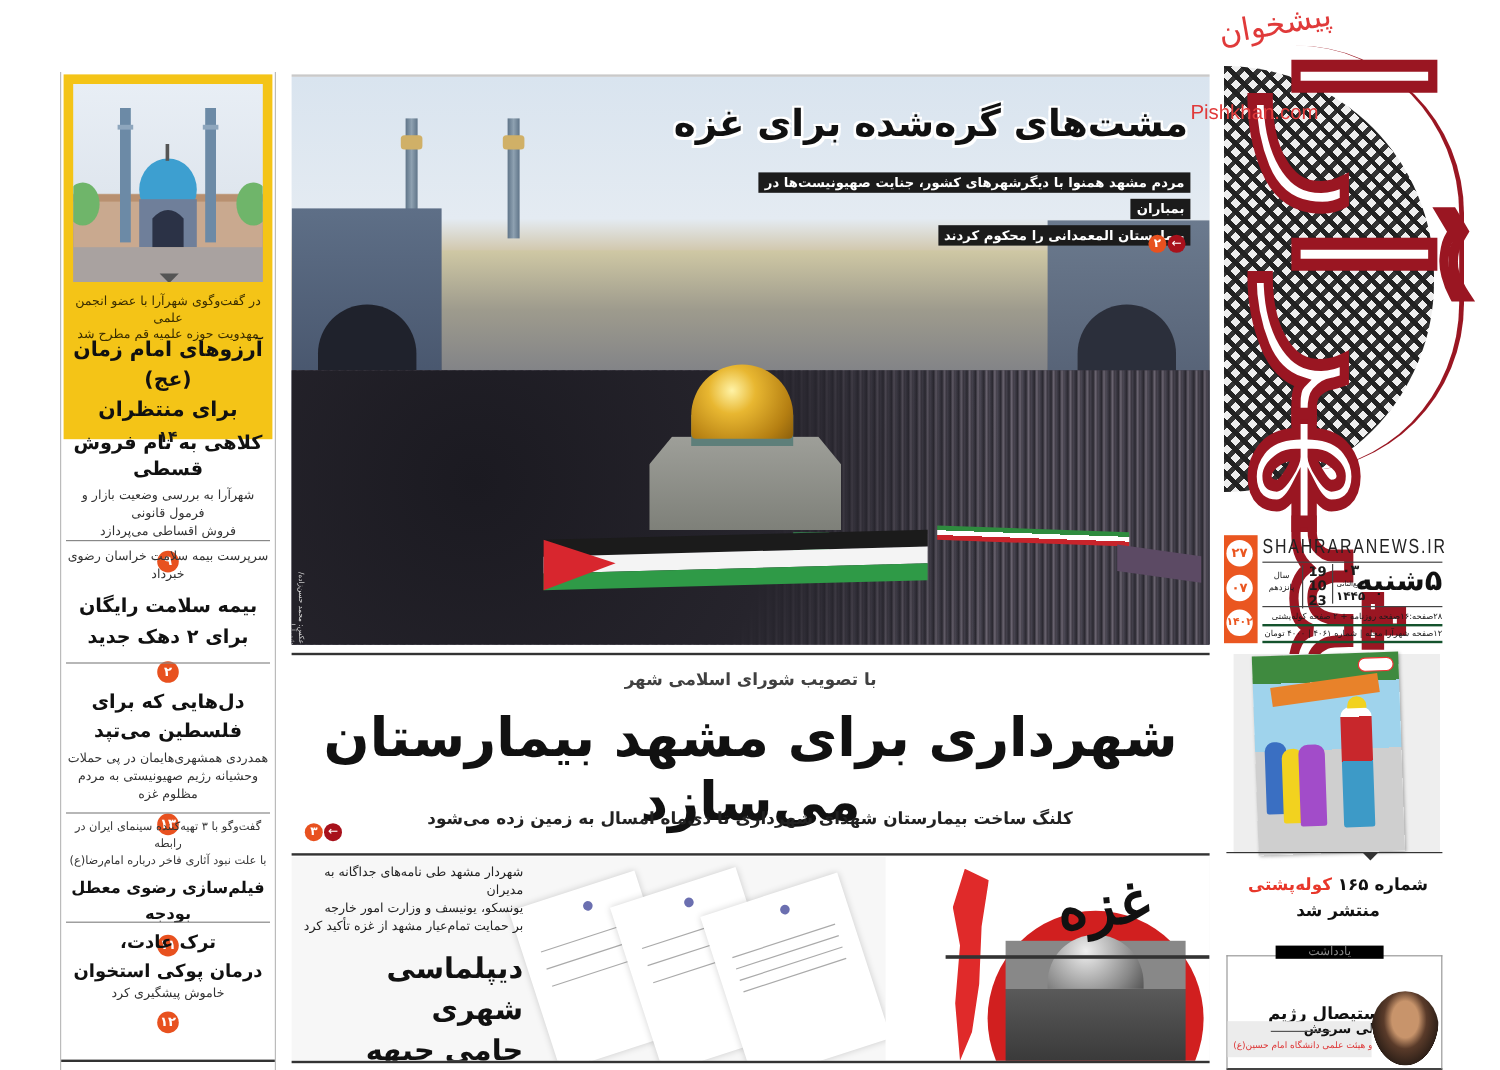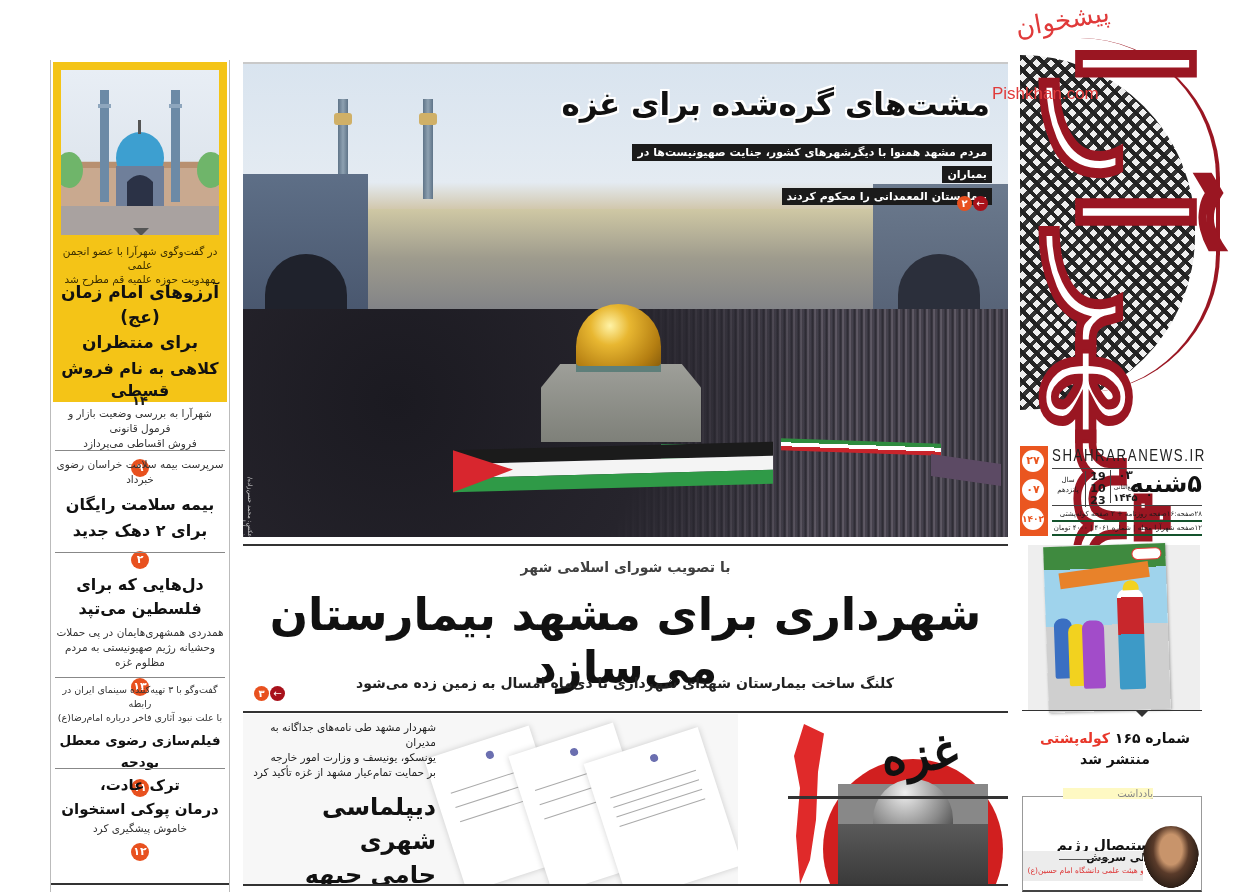--- a/index.html
+++ b/index.html
@@ -3,21 +3,21 @@
 <meta charset="utf-8">
 <style>
   * { box-sizing: border-box; margin: 0; padding: 0; }
   html, body { width: 1250px; height: 892px; background: #ffffff; overflow: hidden; }
   body { position: relative; font-family: "DejaVu Sans", sans-serif; color: #1a1a1a; direction: rtl; }
 
   .abs { position: absolute; }
 
   
   .left-col { left: 50px; top: 60px; width: 180px; height: 832px; border-left: 1px solid #bbb; border-right: 1px solid #bbb; }
-  .yellow-box { position: absolute; left: 2px; top: 2px; width: 174px; height: 340px; background: #f4c417; }
+  .yellow-box { position: absolute; left: 2px; top: 2px; width: 174px; height: 304px; background: #f4c417; }
   .mosque-img { position: absolute; left: 8px; top: 8px; width: 158px; height: 165px; overflow: hidden;
     background: linear-gradient(180deg, #e8eef5 0%, #dfe6ee 55%, #c9b9a8 56%, #b49a86 75%, #a89a8e 100%); }
   .mosque-img .caret { position: absolute; bottom: -1px; left: 72px; width: 0; height: 0; border-left: 8px solid transparent; border-right: 8px solid transparent; border-top: 8px solid #555; }
   .yellow-box .kicker { position: absolute; top: 182px; left: 4px; right: 4px; text-align: center; font-size: 10.5px; line-height: 14px; color: #3a2d00; }
   .yellow-box .headline { position: absolute; top: 218px; left: 4px; right: 4px; text-align: center; font-size: 17px; line-height: 25px; font-weight: bold; color: #111; }
   .yellow-box .pg { position: absolute; bottom: -6px; left: 0; right: 0; text-align: center; font-size: 13px; font-weight: bold; }
 
   .l-story { position: absolute; left: 2px; width: 174px; text-align: center; }
   .l-story .hd { font-weight: bold; color: #111; }
   .l-story .sub { font-size: 10.5px; line-height: 15px; color: #333; }
@@ -108,21 +108,21 @@
     background: linear-gradient(180deg,#3f8a3f 0 14%,#9fd3ec 14% 48%,#cfcfcf 48% 100%); box-shadow: 1px 1px 3px rgba(0,0,0,0.3); }
   .mag-cover .banner { position: absolute; left: 15px; top: 22px; width: 90px; height: 16px; background: #e8822a; transform: rotate(-6deg); }
   .mag-cover .kid { position: absolute; border-radius: 8px 8px 2px 2px; }
   .mag-cover .logo { position: absolute; right: 4px; top: 4px; width: 30px; height: 12px; border-radius: 6px; background: #fff; border: 1px solid #e33; }
   .mag-caret { position: absolute; left: 1135px; top: 710px; width: 0; height: 0; border-left: 7px solid transparent; border-right: 7px solid transparent; border-top: 7px solid #333; }
   .mag-line { left: 1022px; top: 710px; width: 180px; height: 1px; background: #333; }
   .mag-caption { left: 1020px; top: 728px; width: 190px; text-align: center; font-size: 14px; line-height: 21px; font-weight: bold; color: #111; }
   .mag-caption .hl { color: #e8372a; }
 
   .note-box { left: 1022px; top: 796px; width: 180px; height: 96px; border: 1px solid #999; border-bottom: 2px solid #444; border-top: none; }
-  .note-label { position: absolute; left: 40px; top: -8px; width: 90px; text-align: right; font-size: 10px; color: #888; background: #fef9c3; }
+  .note-label { position: absolute; left: 40px; top: -8px; width: 90px; text-align: center; font-size: 10px; color: #888; background: #000000; }
   .note-topline { position: absolute; left: -1px; right: -1px; top: 0; height: 1px; background: #999; }
   .note-title { position: absolute; right: 46px; top: 12px; text-align: right; font-size: 14px; line-height: 20px; font-weight: bold; color: #111; margin-top: 27px; }
   .author-band { position: absolute; left: 0; right: 44px; top: 55px; height: 30px; background: #ececec; }
   .author-name { position: absolute; right: 4px; top: 0px; font-size: 11px; font-weight: bold; color: #111; }
   .author-line { position: absolute; left: 36px; right: 48px; top: 8px; height: 1px; background: #555; }
   .author-role { position: absolute; right: 2px; top: 15px; font-size: 7.5px; color: #d33; white-space: nowrap; }
   .portrait { position: absolute; right: 2px; top: 30px; width: 56px; height: 62px; border-radius: 50% 50% 6px 6px;
     background: radial-gradient(ellipse at 50% 38%, #c8946b 0 28%, #5a3b2a 45%, #2e2018 70%, #fff 71%); }
 </style>
 </head>

